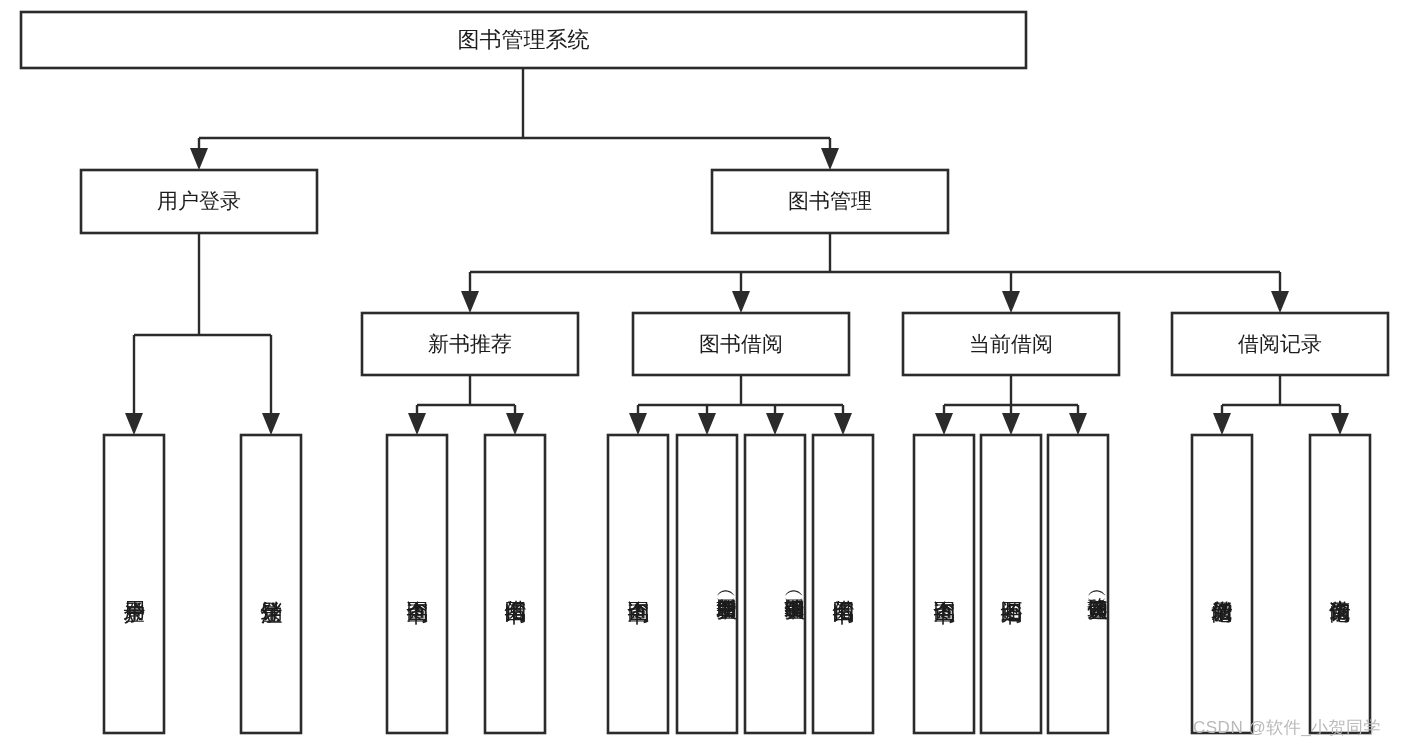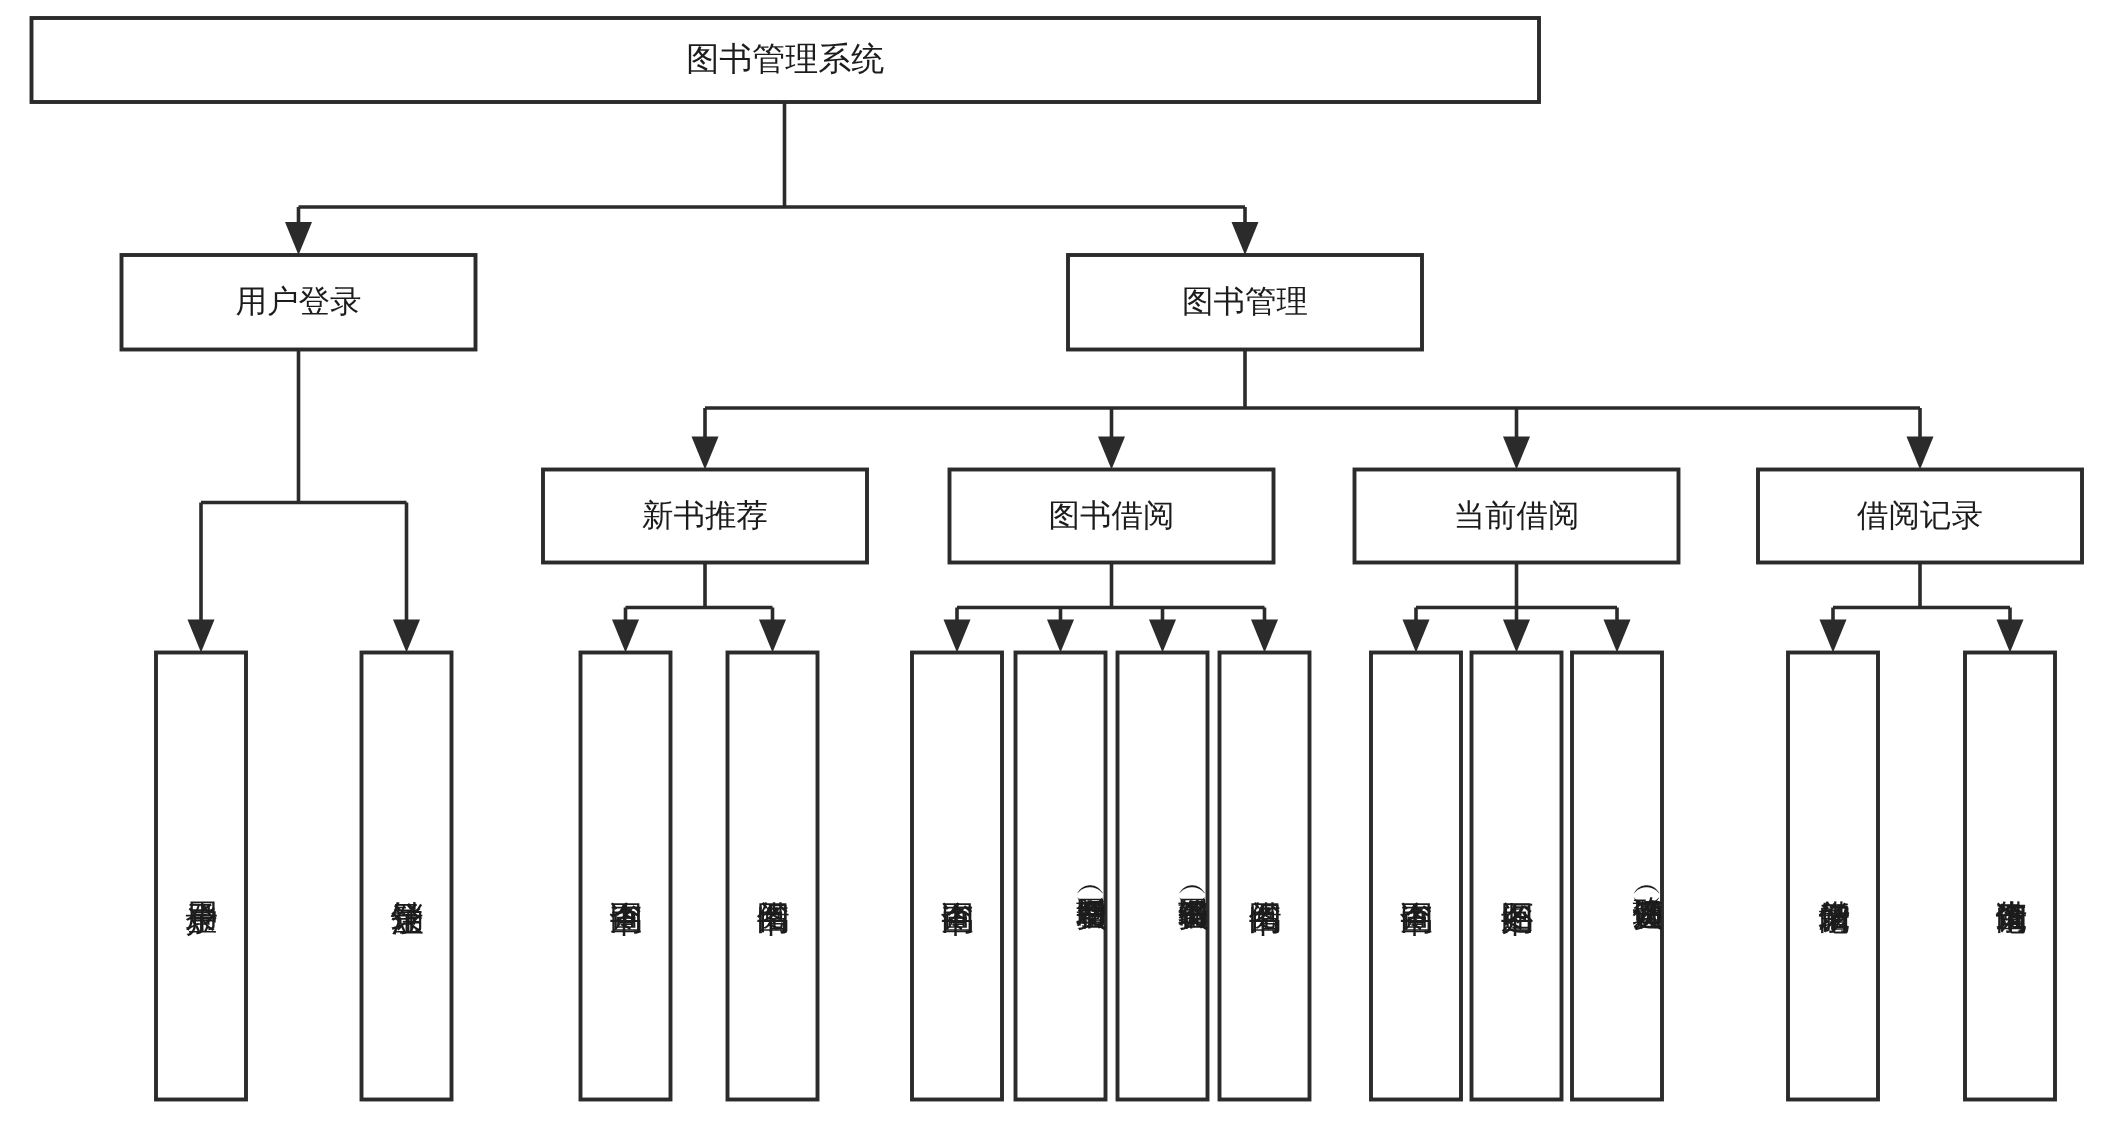--- a/index.html
+++ b/index.html
@@ -220,13 +220,14 @@
       <div class="vlabel" style="left: 608px; top: 441px; width: 60px; height: 286px; font-size: 22px; align-items: center;">查询图书</div>
       <div class="vlabel" style="left: 677px; top: 441px; width: 60px; height: 286px; font-size: 20px; align-items: flex-start;">新增图书（管理员）</div>
       <div class="vlabel" style="left: 745px; top: 441px; width: 60px; height: 286px; font-size: 20px; align-items: flex-start;">编辑图书（管理员）</div>
       <div class="vlabel" style="left: 813px; top: 441px; width: 60px; height: 286px; font-size: 22px; align-items: center;">借阅图书</div>
       <div class="vlabel" style="left: 914px; top: 441px; width: 60px; height: 286px; font-size: 22px; align-items: center;">查询图书</div>
       <div class="vlabel" style="left: 981px; top: 441px; width: 60px; height: 286px; font-size: 22px; align-items: center;">归还图书</div>
       <div class="vlabel" style="left: 1048px; top: 441px; width: 60px; height: 286px; font-size: 20px; align-items: flex-start;">确认归还（管理员）</div>
       <div class="vlabel" style="left: 1192px; top: 441px; width: 60px; height: 286px; font-size: 21px; align-items: center;">新增借阅记录</div>
       <div class="vlabel" style="left: 1310px; top: 441px; width: 60px; height: 286px; font-size: 21px; align-items: center;">查询借阅记录</div>
     </div>
+  <div class="watermark" style="left: 1193px; top: 716px; color: rgb(185, 185, 185);">CSDN @软件_小贺同学</div>
 </div>
 
 </body></html>

